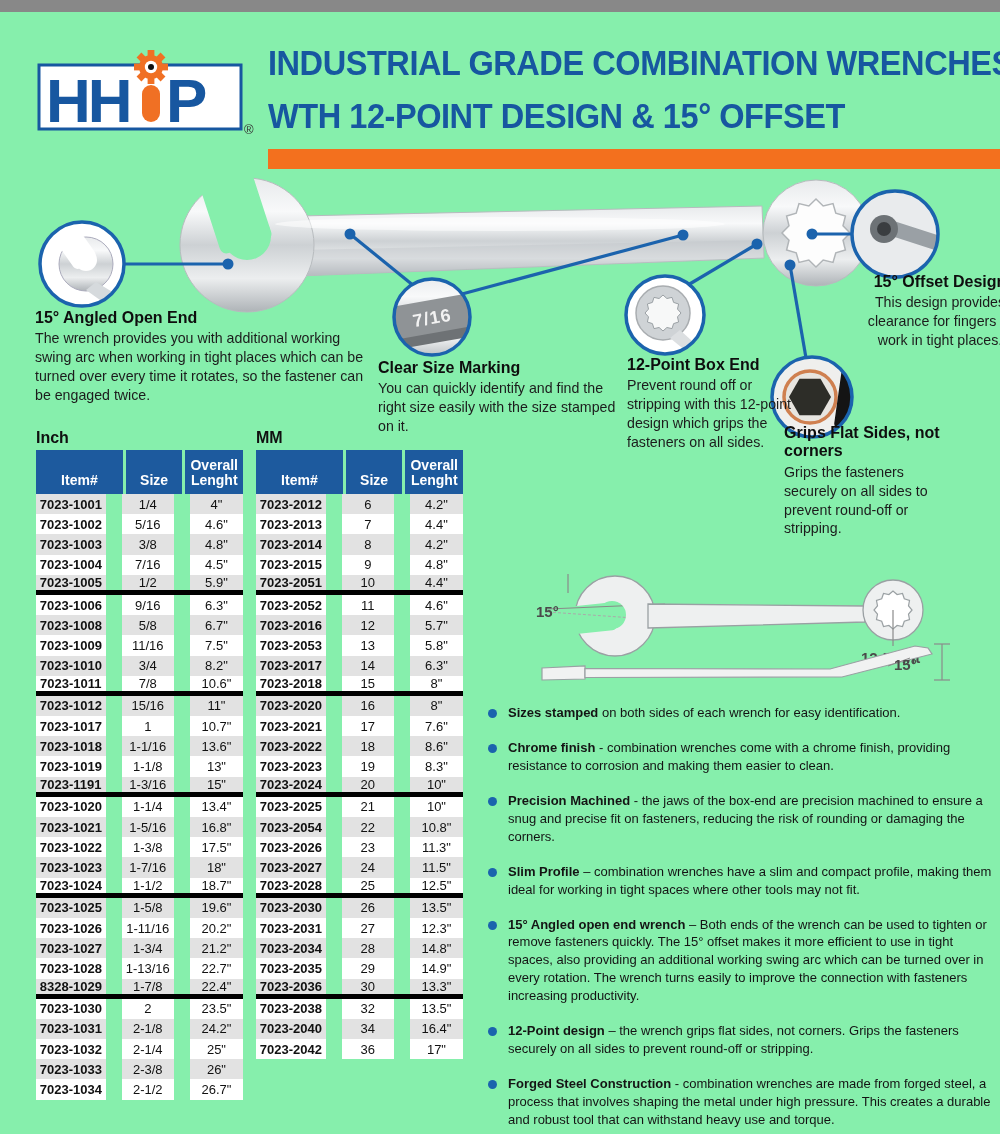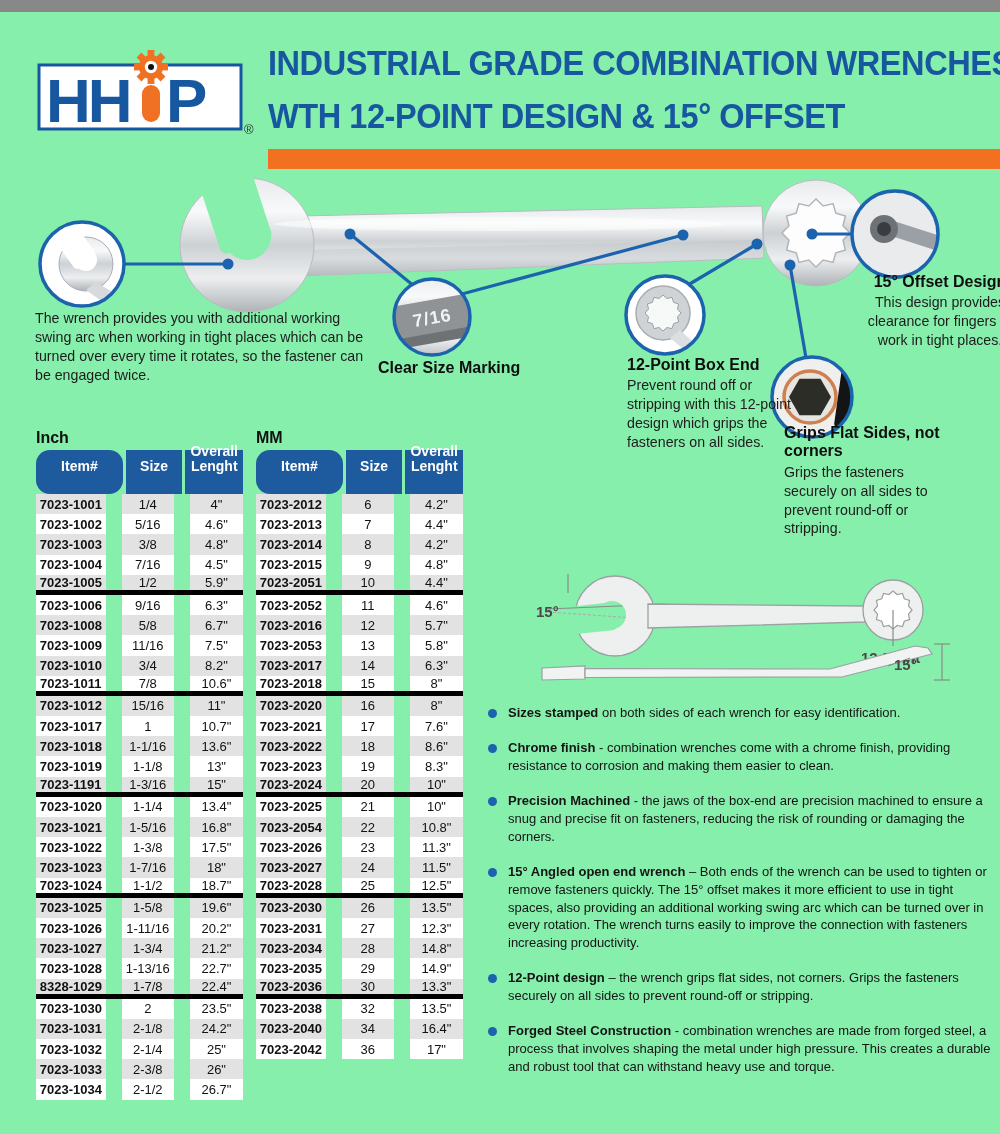--- a/index.html
+++ b/index.html
@@ -13,29 +13,29 @@
   
   .hero-svg{position:absolute;left:0;top:160px;}
   .callout{position:absolute;}
   .callout h4{margin:0 0 2px 0;font-size:16px;line-height:1.15;color:#0e0e0e;}
   .callout p{margin:0;font-size:14.2px;line-height:1.33;color:#1c1c1c;}
   
   .tbl-label{position:absolute;font-size:16px;font-weight:bold;color:#101010;}
   .size-table{position:absolute;width:207px;}
   .t-head{display:flex;gap:3px;height:44px;}
   .th{background:#1d5a9e;color:#fff;font-weight:bold;font-size:14px;display:flex;align-items:flex-end;
-      justify-content:center;text-align:center;line-height:1.12;padding-bottom:19px;box-sizing:border-box;}
+      justify-content:center;text-align:center;line-height:1.12;padding-bottom:5px;box-sizing:border-box;}
   .t-row{display:flex;gap:16px;height:20.2px;box-sizing:border-box;}
   .t-row.group-end{border-bottom:5px solid #000000;}
   .cell{display:flex;align-items:center;justify-content:center;font-size:13px;color:#111;background:#fff;}
   .t-row.alt .cell{background:#e2e2e2;}
   .c0{width:80px;font-weight:bold;}
   .c1{width:60px;}
   .c2{width:61px;}
-  .th.c0{width:92px;border-radius:14px;}.th.c1{width:60px;}.th.c2{width:61px;}
+  .th.c0{width:92px;}.th.c1{width:60px;}.th.c2{width:61px;}
   
   .diagram-svg{position:absolute;left:490px;top:548px;}
   
   .features{position:absolute;left:488px;top:692px;width:512px;}
   .feature{display:flex;gap:11px;margin-bottom:17px;}
   .feature .dot{width:9px;height:9px;border-radius:50%;background:#1b63ad;margin-top:5px;flex:none;}
   .feature p{margin:0;font-size:13px;line-height:1.38;color:#141414;}
 </style>
 </head>
 <body>
@@ -184,24 +184,26 @@
         <rect x="772" y="185" width="80" height="80" fill="#efefed"></rect>
         <circle cx="810" cy="225" r="26" fill="#e7e5e0" stroke="#cf8050" stroke-width="3.5"></circle>
         <polygon points="831,225 820.5,206.8 799.5,206.8 789,225 799.5,243.2 820.5,243.2" fill="#2d2d28"></polygon>
         <rect x="838" y="196" width="14" height="62" rx="6" fill="#141414" transform="rotate(8 845 225)"></rect>
       </g>
       <circle cx="812" cy="225" r="40" fill="none" stroke="#1b63ad" stroke-width="3.5"></circle>
     </g>
   </svg>
 
   <div class="callout" style="left:35px;top:297px;width:345px;">
+    <h4>15° Angled Open End</h4>
     <p>The wrench provides you with additional working swing arc when working in tight places which can be turned over every time it rotates, so the fastener can be engaged twice.</p>
   </div>
   <div class="callout" style="left:378px;top:347px;width:245px;">
     <h4>Clear Size Marking</h4>
+    <p>You can quickly identify and find the right size easily with the size stamped on it.</p>
   </div>
   <div class="callout" style="left:627px;top:344px;width:175px;">
     <h4>12-Point Box End</h4>
     <p>Prevent round off or stripping with this 12-point design which grips the fasteners on all sides.</p>
   </div>
   <div class="callout" style="left:865px;top:261px;width:150px;text-align:center;">
     <h4>15° Offset Design</h4>
     <p>This design provides clearance for fingers to work in tight places.</p>
   </div>
   <div class="callout" style="left:784px;top:412px;width:165px;">
@@ -564,20 +566,24 @@
       <div class="feature">
         <span class="dot"></span>
         <p><b>Chrome finish</b><span> - combination wrenches come with a chrome finish, providing resistance to corrosion and making them easier to clean.</span></p>
       </div>
       <div class="feature">
         <span class="dot"></span>
         <p><b>Precision Machined</b><span> - the jaws of the box-end are precision machined to ensure a snug and precise fit on fasteners, reducing the risk of rounding or damaging the corners.</span></p>
       </div>
       <div class="feature">
         <span class="dot"></span>
+        <p><b>Slim Profile</b><span> – combination wrenches have a slim and compact profile, making them ideal for working in tight spaces where other tools may not fit.</span></p>
+      </div>
+      <div class="feature">
+        <span class="dot"></span>
         <p><b>15° Angled open end wrench</b><span> – Both ends of the wrench can be used to tighten or remove fasteners quickly.  The 15° offset makes it more efficient to use in tight spaces, also providing an additional working swing arc which can be turned over in every rotation.  The wrench turns easily to improve the connection with fasteners increasing productivity.</span></p>
       </div>
       <div class="feature">
         <span class="dot"></span>
         <p><b>12-Point design</b><span> – the wrench grips flat sides, not corners.  Grips the fasteners securely on all sides to prevent round-off or stripping.</span></p>
       </div>
       <div class="feature">
         <span class="dot"></span>
         <p><b>Forged Steel Construction</b><span> - combination wrenches are made from forged steel, a process that involves shaping the metal under high pressure. This creates a durable and robust tool that can withstand heavy use and torque.</span></p>
       </div>

